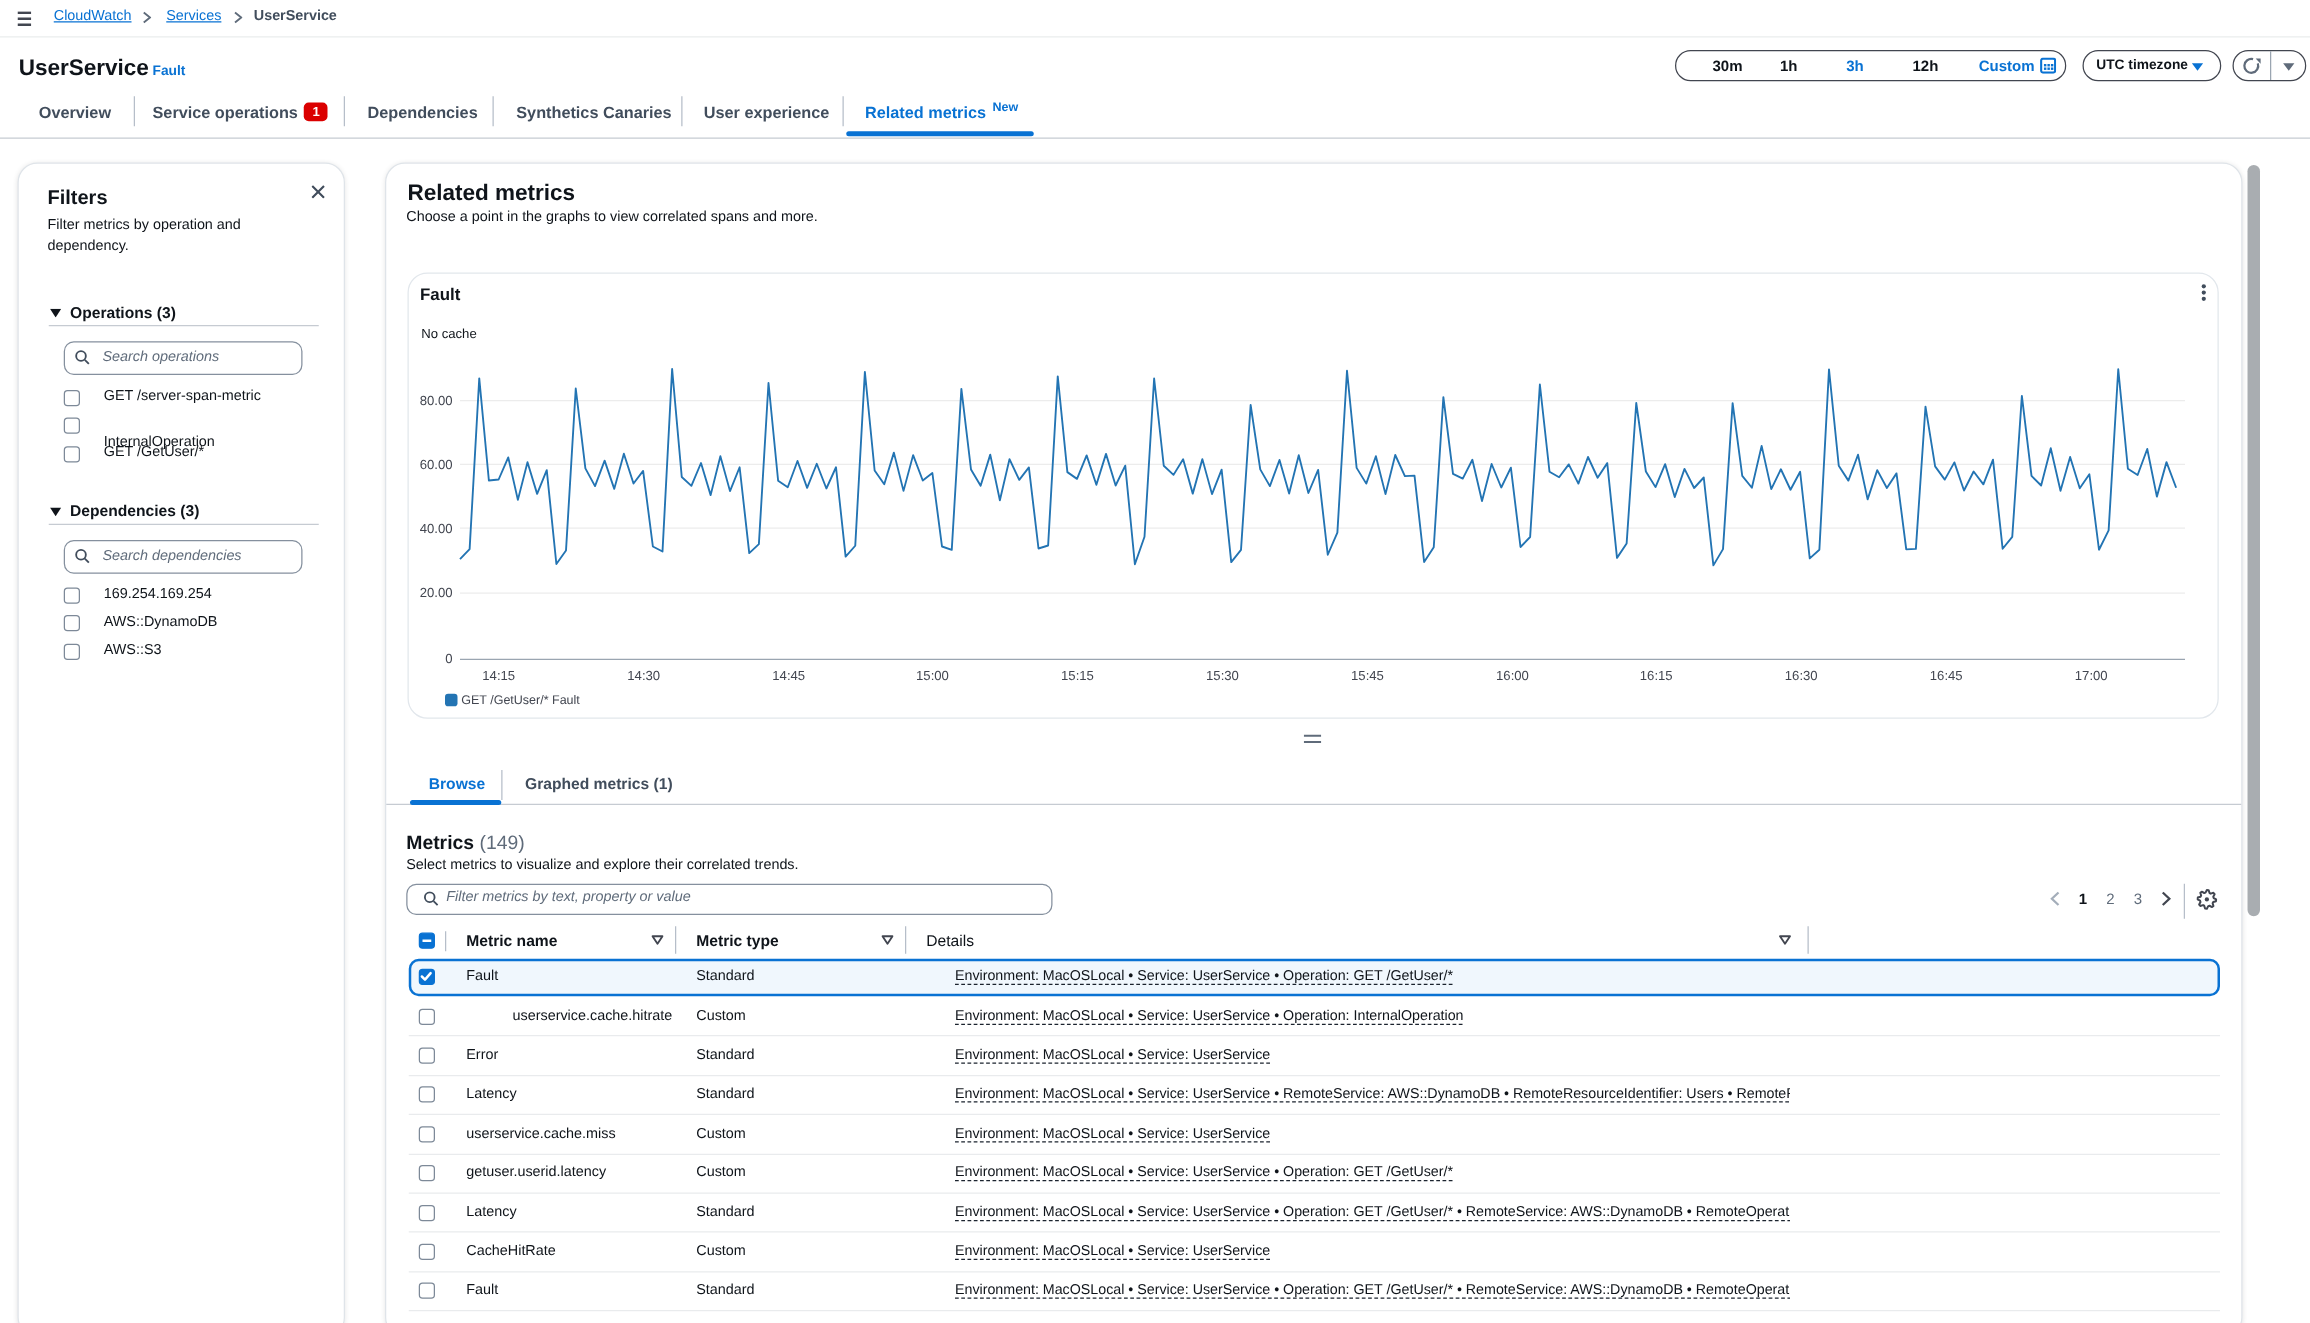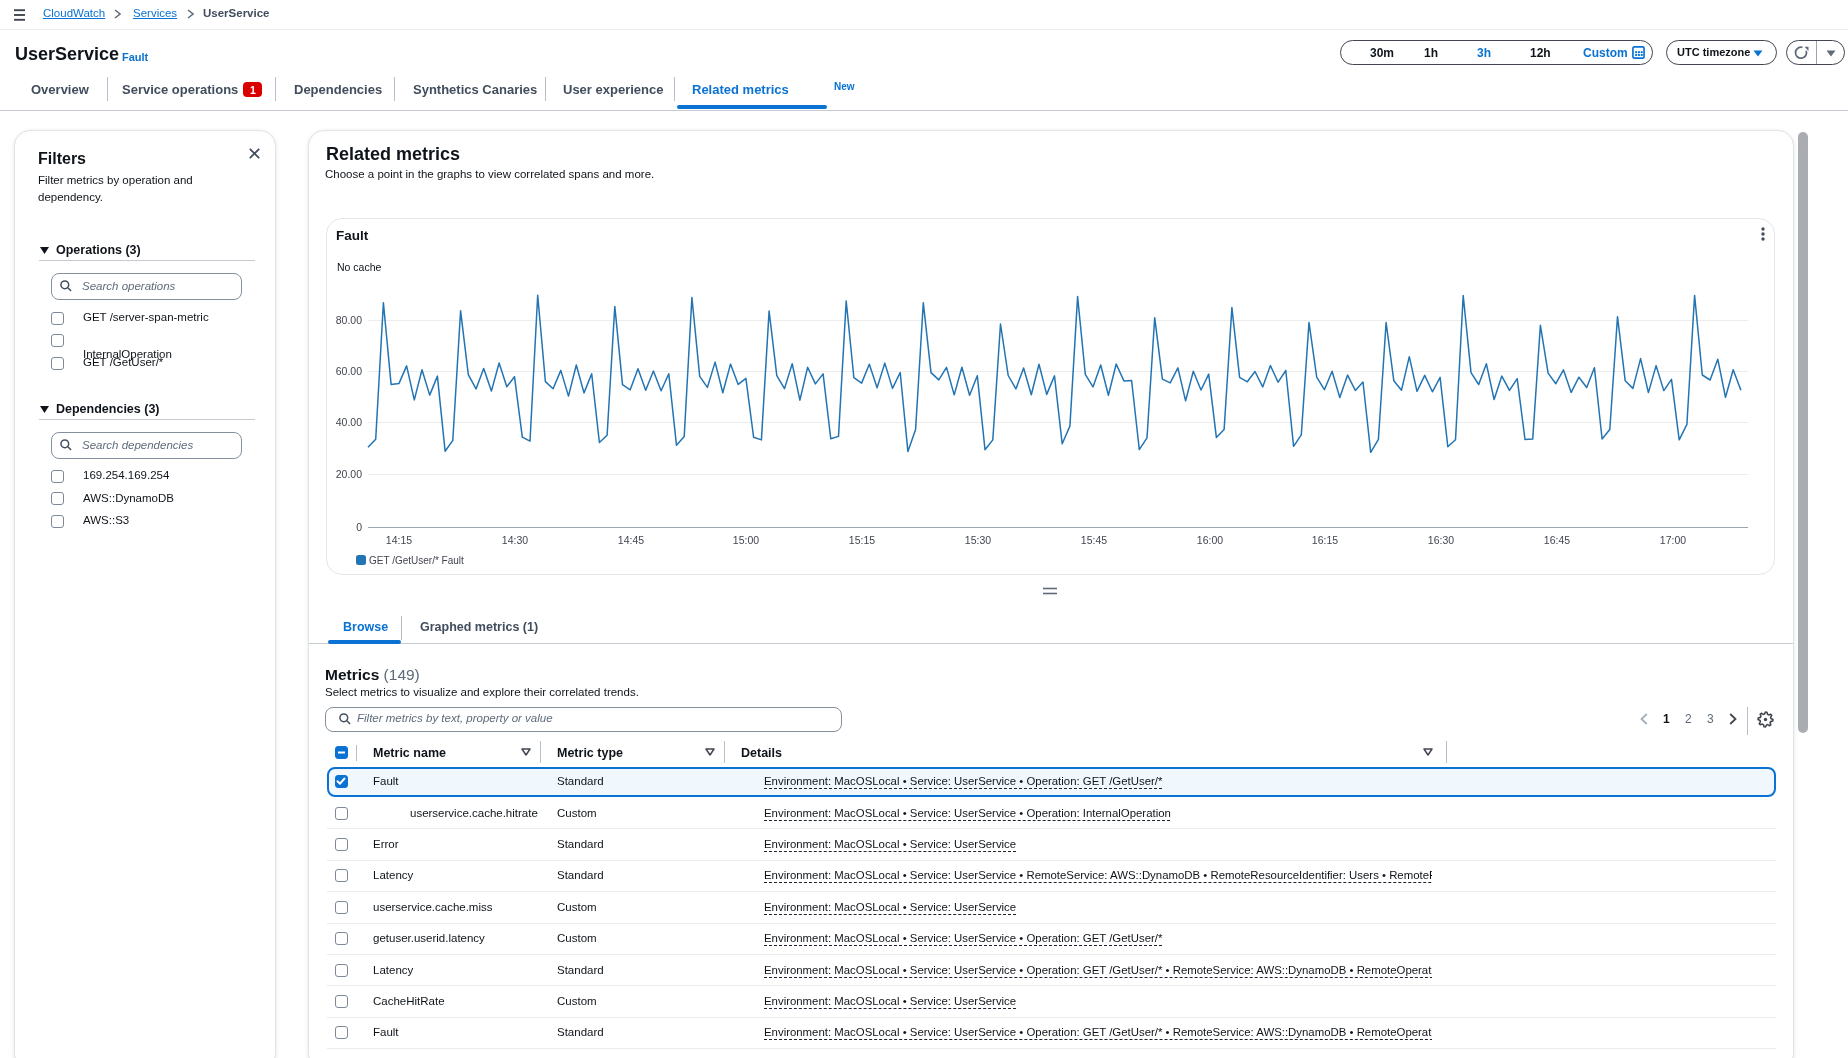--- a/index.html
+++ b/index.html
@@ -72,21 +72,21 @@
 <div class="abs" style="left:243px;top:82px;width:19px;height:15px;background:#db0000;border-radius:4px;"></div>
 <span class="abs" style="left:250px;top:84px;font-size:10.5px;font-weight:700;color:#fff;">1</span>
 <div class="tdiv" style="left:275px;"></div>
 <span class="tab" style="left:294px;top:82px;">Dependencies</span>
 <div class="tdiv" style="left:394px;"></div>
 <span class="tab" style="left:413px;top:82px;">Synthetics Canaries</span>
 <div class="tdiv" style="left:545px;"></div>
 <span class="tab" style="left:563px;top:82px;">User experience</span>
 <div class="tdiv" style="left:674px;"></div>
 <span class="tab" style="left:692px;top:82px;color:#0972d3;">Related metrics</span>
-<span class="abs" style="left:794px;top:81px;font-size:10px;font-weight:700;color:#0972d3;margin-left:40px;">New</span>
+<span class="abs" style="left:794px;top:81px;font-size:10px;font-weight:700;color:#0972d3;">New</span>
 <div class="abs" style="left:677px;top:105px;width:150px;height:3.5px;background:#0972d3;border-radius:2px;"></div>
 <div class="abs" style="left:14px;top:130px;width:262px;height:940px;background:#fff;border:1px solid #dfe4e9;border-radius:16px;box-shadow:0 1px 4px rgba(0,7,22,0.10);"></div>
 <span class="abs" style="left:38px;top:151px;font-size:16px;line-height:16px;font-weight:700;color:#0f141a;">Filters</span>
 <svg class="abs" style="left:249px;top:148px" width="11" height="11" viewBox="0 0 11 11">
     <path d="M0.8,0.8 L10.2,10.2 M10.2,0.8 L0.8,10.2" stroke="#414d5c" stroke-width="1.7"></path>
   </svg>
 <div class="abs" style="left:38px;top:172px;width:170px;font-size:11.5px;line-height:17px;color:#0f141a;">Filter metrics by operation and dependency.</div>
 <svg class="abs" style="left:40px;top:247px" width="9" height="7" viewBox="0 0 9 7">
     <path d="M0,0 L9,0 L4.5,7 Z" fill="#0f141a"></path>
   </svg>
@@ -205,21 +205,21 @@
 <span class="abs" style="left:373px;top:746px;font-size:12.5px;font-weight:700;color:#0f141a;">Metric name</span>
 <svg class="abs" style="left:521px;top:748px" width="10" height="8" viewBox="0 0 10 8">
     <path d="M1,1 L9,1 L5,7 Z" fill="none" stroke="#424650" stroke-width="1.5" stroke-linejoin="round"></path>
   </svg>
 <div class="abs" style="left:540px;top:741px;width:1px;height:22px;background:#b6bec9;"></div>
 <span class="abs" style="left:557px;top:746px;font-size:12.5px;font-weight:700;color:#0f141a;">Metric type</span>
 <svg class="abs" style="left:705px;top:748px" width="10" height="8" viewBox="0 0 10 8">
     <path d="M1,1 L9,1 L5,7 Z" fill="none" stroke="#424650" stroke-width="1.5" stroke-linejoin="round"></path>
   </svg>
 <div class="abs" style="left:724px;top:741px;width:1px;height:22px;background:#b6bec9;"></div>
-<span class="abs" style="left:741px;top:746px;font-size:12.5px;font-weight:700;color:#0f141a;text-align:center;">Details</span>
+<span class="abs" style="left:741px;top:746px;font-size:12.5px;font-weight:400;color:#0f141a;text-align:center;">Details</span>
 <svg class="abs" style="left:1423px;top:748px" width="10" height="8" viewBox="0 0 10 8">
     <path d="M1,1 L9,1 L5,7 Z" fill="none" stroke="#424650" stroke-width="1.5" stroke-linejoin="round"></path>
   </svg>
 <div class="abs" style="left:1446px;top:741px;width:1px;height:22px;background:#b6bec9;"></div>
 <div class="abs" style="left:327px;top:766.5px;width:1449px;height:30px;background:#f0f7fd;border:2px solid #0972d3;border-radius:8px;"></div>
 <div class="chk on" style="left:335px;top:775.2px;">
     <svg width="12" height="12" viewBox="0 0 12 12" style="position:absolute;left:-1px;top:-1px;">
       <path d="M2.5,6.2 L5,8.7 L9.5,3.5" fill="none" stroke="#fff" stroke-width="2" stroke-linecap="round" stroke-linejoin="round"></path>
     </svg>
   </div>

